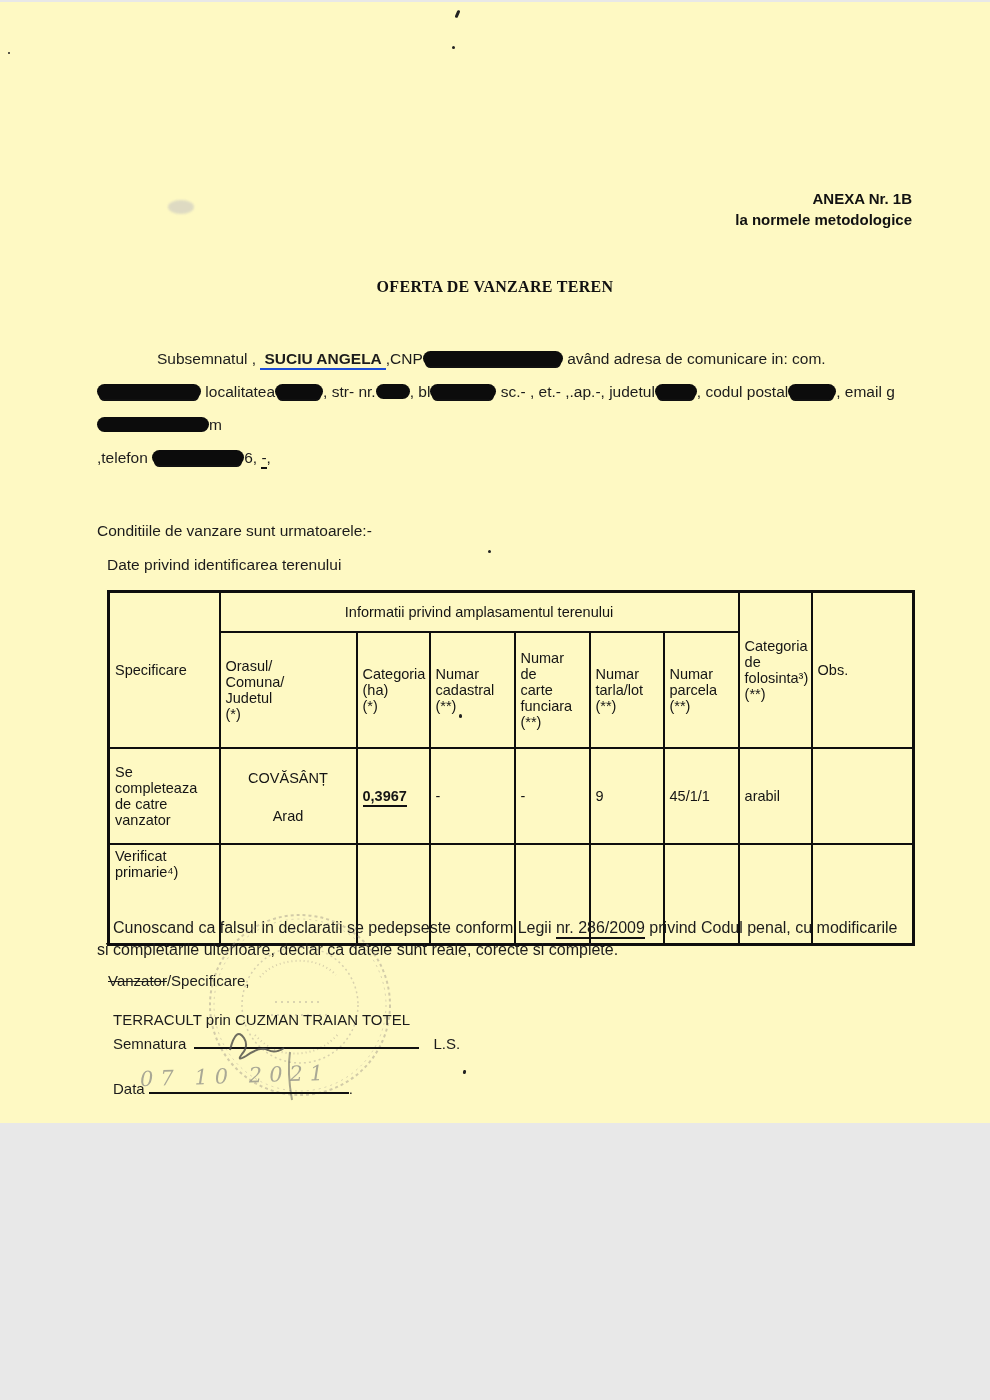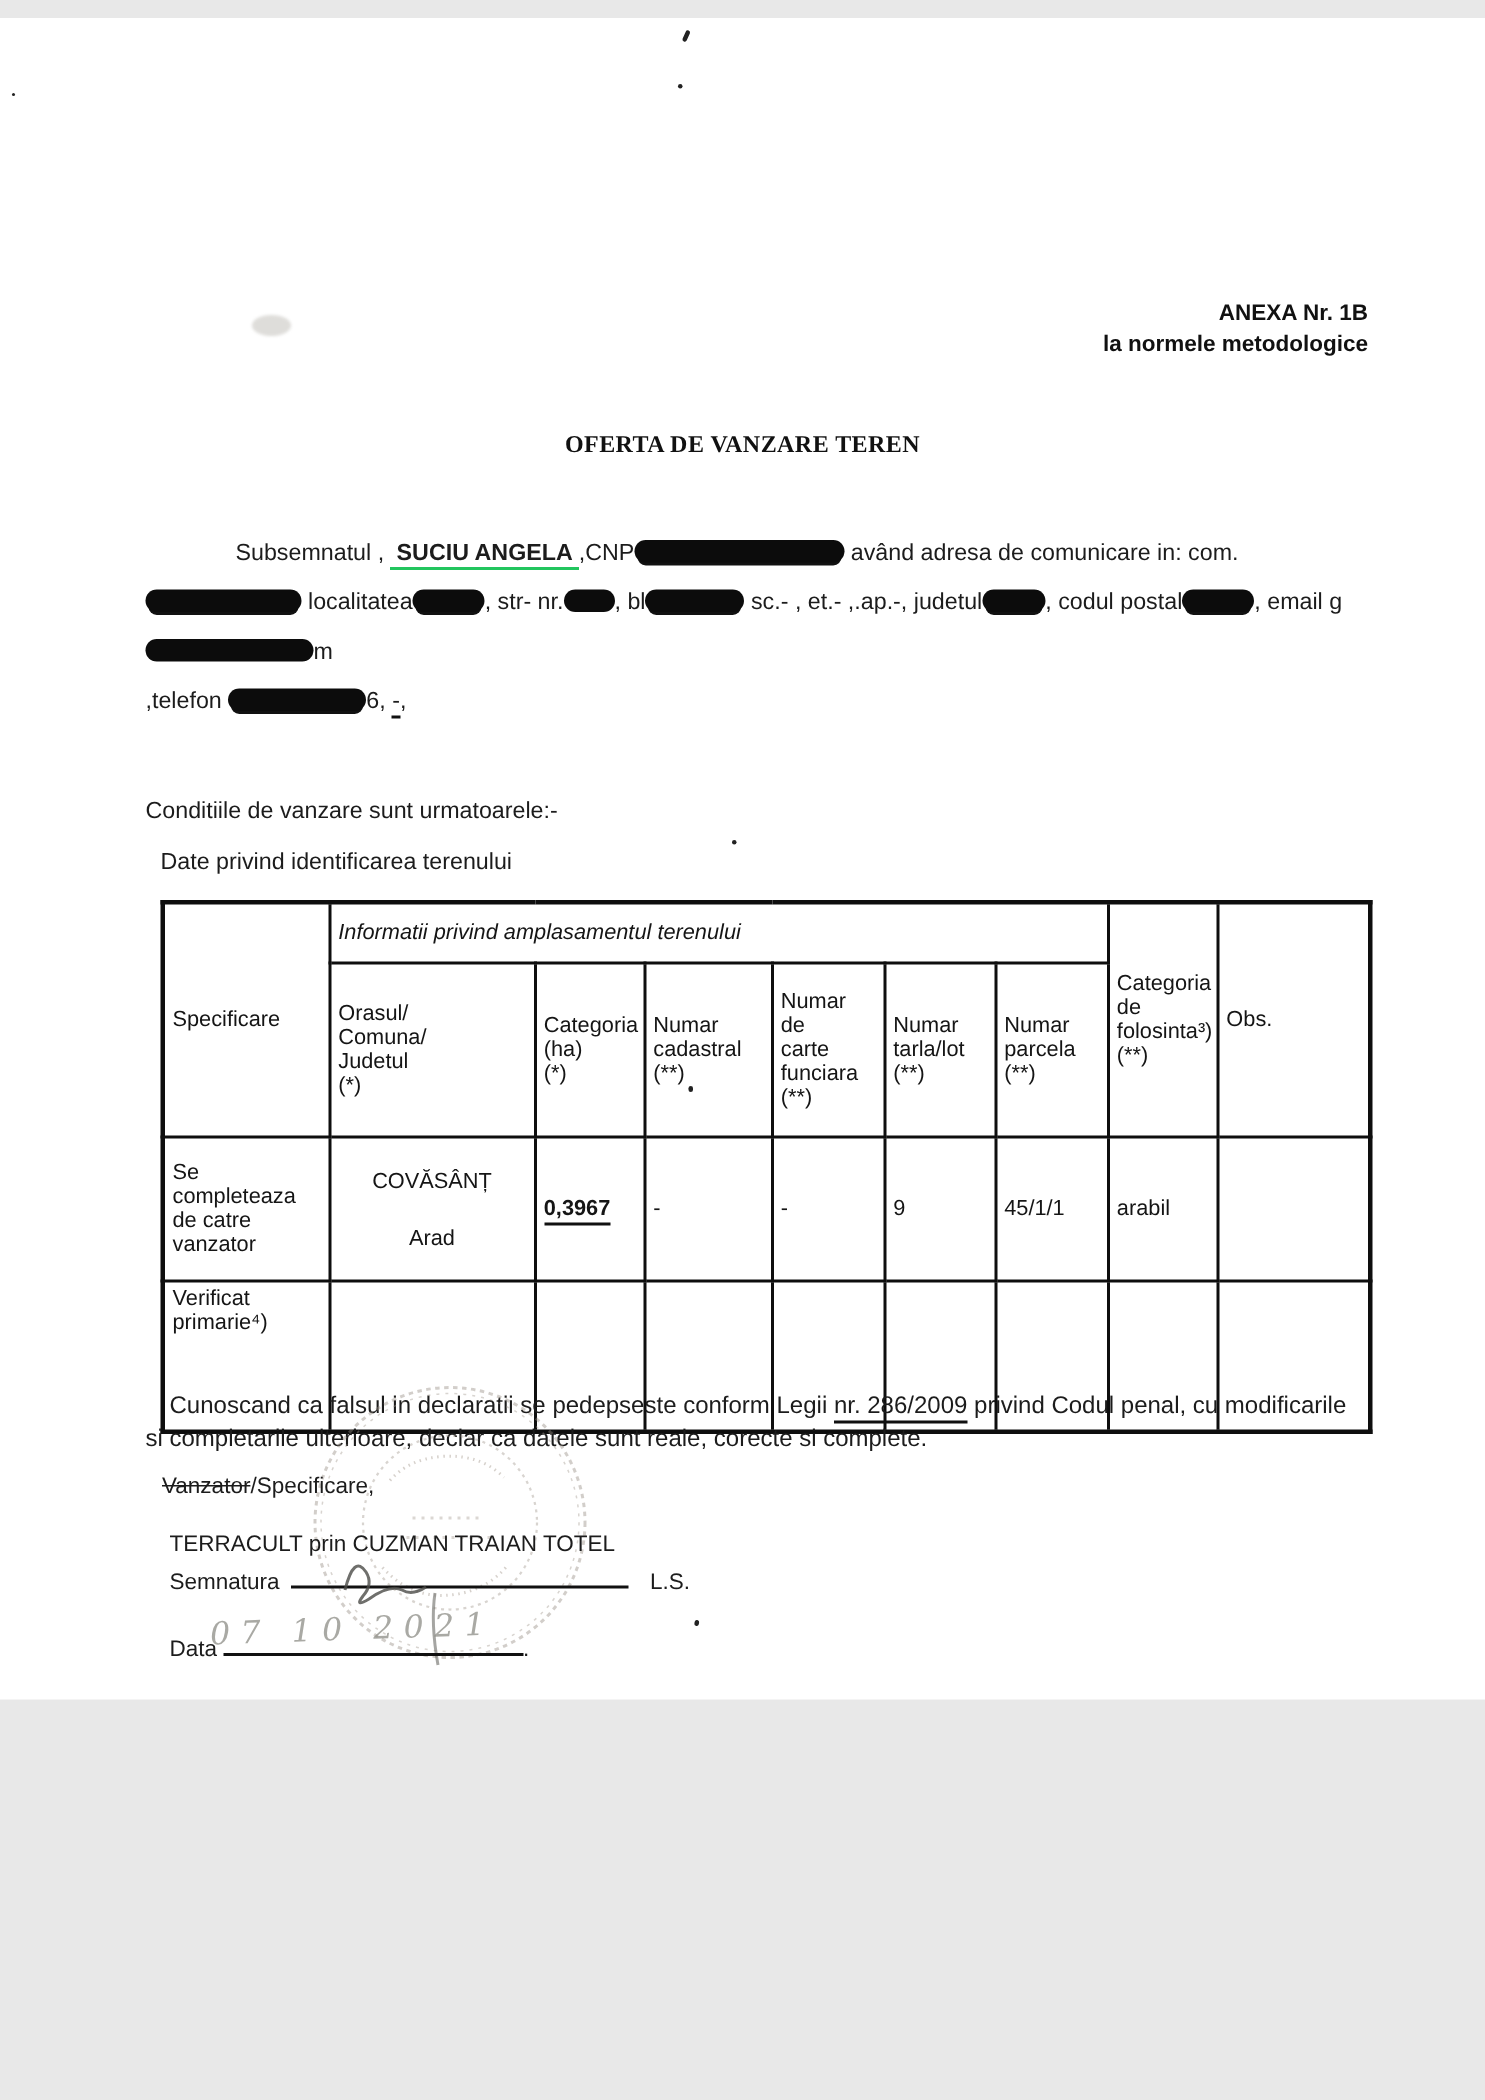--- a/index.html
+++ b/index.html
@@ -1,33 +1,33 @@
 <!DOCTYPE html>
 <html><head>
 <meta charset="utf-8">
 <style>
   html,body{margin:0;padding:0;background:#e8e8e8;}
   .page{
     position:relative;
     width:990px;height:1121px;
-    margin:12px auto;
-    background:#ffffff;
+    margin:2px auto;
+    background:#fef9c3;
     font-family:"Liberation Sans","DejaVu Sans",sans-serif;
     color:#1c1c1c;
     overflow:hidden;
   }
   .abs{position:absolute;}
   
   .anexa{right:78px;top:186px;text-align:right;font-weight:bold;font-size:15px;line-height:21px;color:#111;}
   
   .title{left:0;top:276px;width:100%;text-align:center;font-weight:bold;font-size:16px;letter-spacing:.3px;color:#111;font-family:Liberation Serif, serif;}
   
   .intro{left:97px;top:340px;width:810px;font-size:15.5px;line-height:33px;}
   .intro .indent{display:inline-block;width:60px;}
-  .bu{font-weight:bold;border-bottom:2px solid #22c55e;padding:0 4px 1px 4px;}
+  .bu{font-weight:bold;border-bottom:2px solid #1d4ed8;padding:0 4px 1px 4px;}
   .u{border-bottom:2px solid #111;padding-bottom:1px;}
   .redact{display:inline-block;background:#0c0c0c;height:15px;border-radius:8px;vertical-align:-2px;}
   .redact.underlined{box-shadow:0 4px 0 -2px #111;}.w34{width:34px}.w42{width:42px}.w48{width:48px}
   .w66{width:66px}.w92{width:92px}.w104{width:104px}.w112{width:112px}.w140{width:140px}
   
   .offer{left:97px;top:450px;width:830px;font-size:15.5px;}
   .offer b{color:#000;}
   
   .conditions{left:97px;top:520px;font-size:15.5px;}
   .section-label{left:107px;top:554px;font-size:15.5px;}
@@ -37,21 +37,21 @@
     border-collapse:collapse;table-layout:fixed;
     width:805px;font-size:14.5px;color:#151515;
     border:3px solid #0e0e0e;
   }
   table.land th,table.land td{
     border:2px solid #0e0e0e;
     font-weight:normal;text-align:left;
     padding:3px 5px;vertical-align:middle;
   }
   table.land .pre{white-space:pre-line;}
-  table.land .group-h{height:32px;vertical-align:middle;font-style:italic;}
+  table.land .group-h{text-align:center;height:32px;vertical-align:middle;}
   table.land .hdr-row th{height:108px;border-radius:20px;}
   table.land .row1 td{height:88px;border-radius:28px;}
   table.land .row2 td{height:92px;vertical-align:top;}
   .cell-loc-top{text-align:center;margin-top:2px;}
   .cell-loc-bot{text-align:center;margin-top:22px;}
   .supf{font-weight:bold;border-bottom:2px solid #111;padding-bottom:1px;}
   
   .footnote{left:97px;top:915px;width:812px;font-size:16px;line-height:22px;text-indent:16px;}
   
   .vanz-line{left:108px;top:970px;font-size:15px;}

